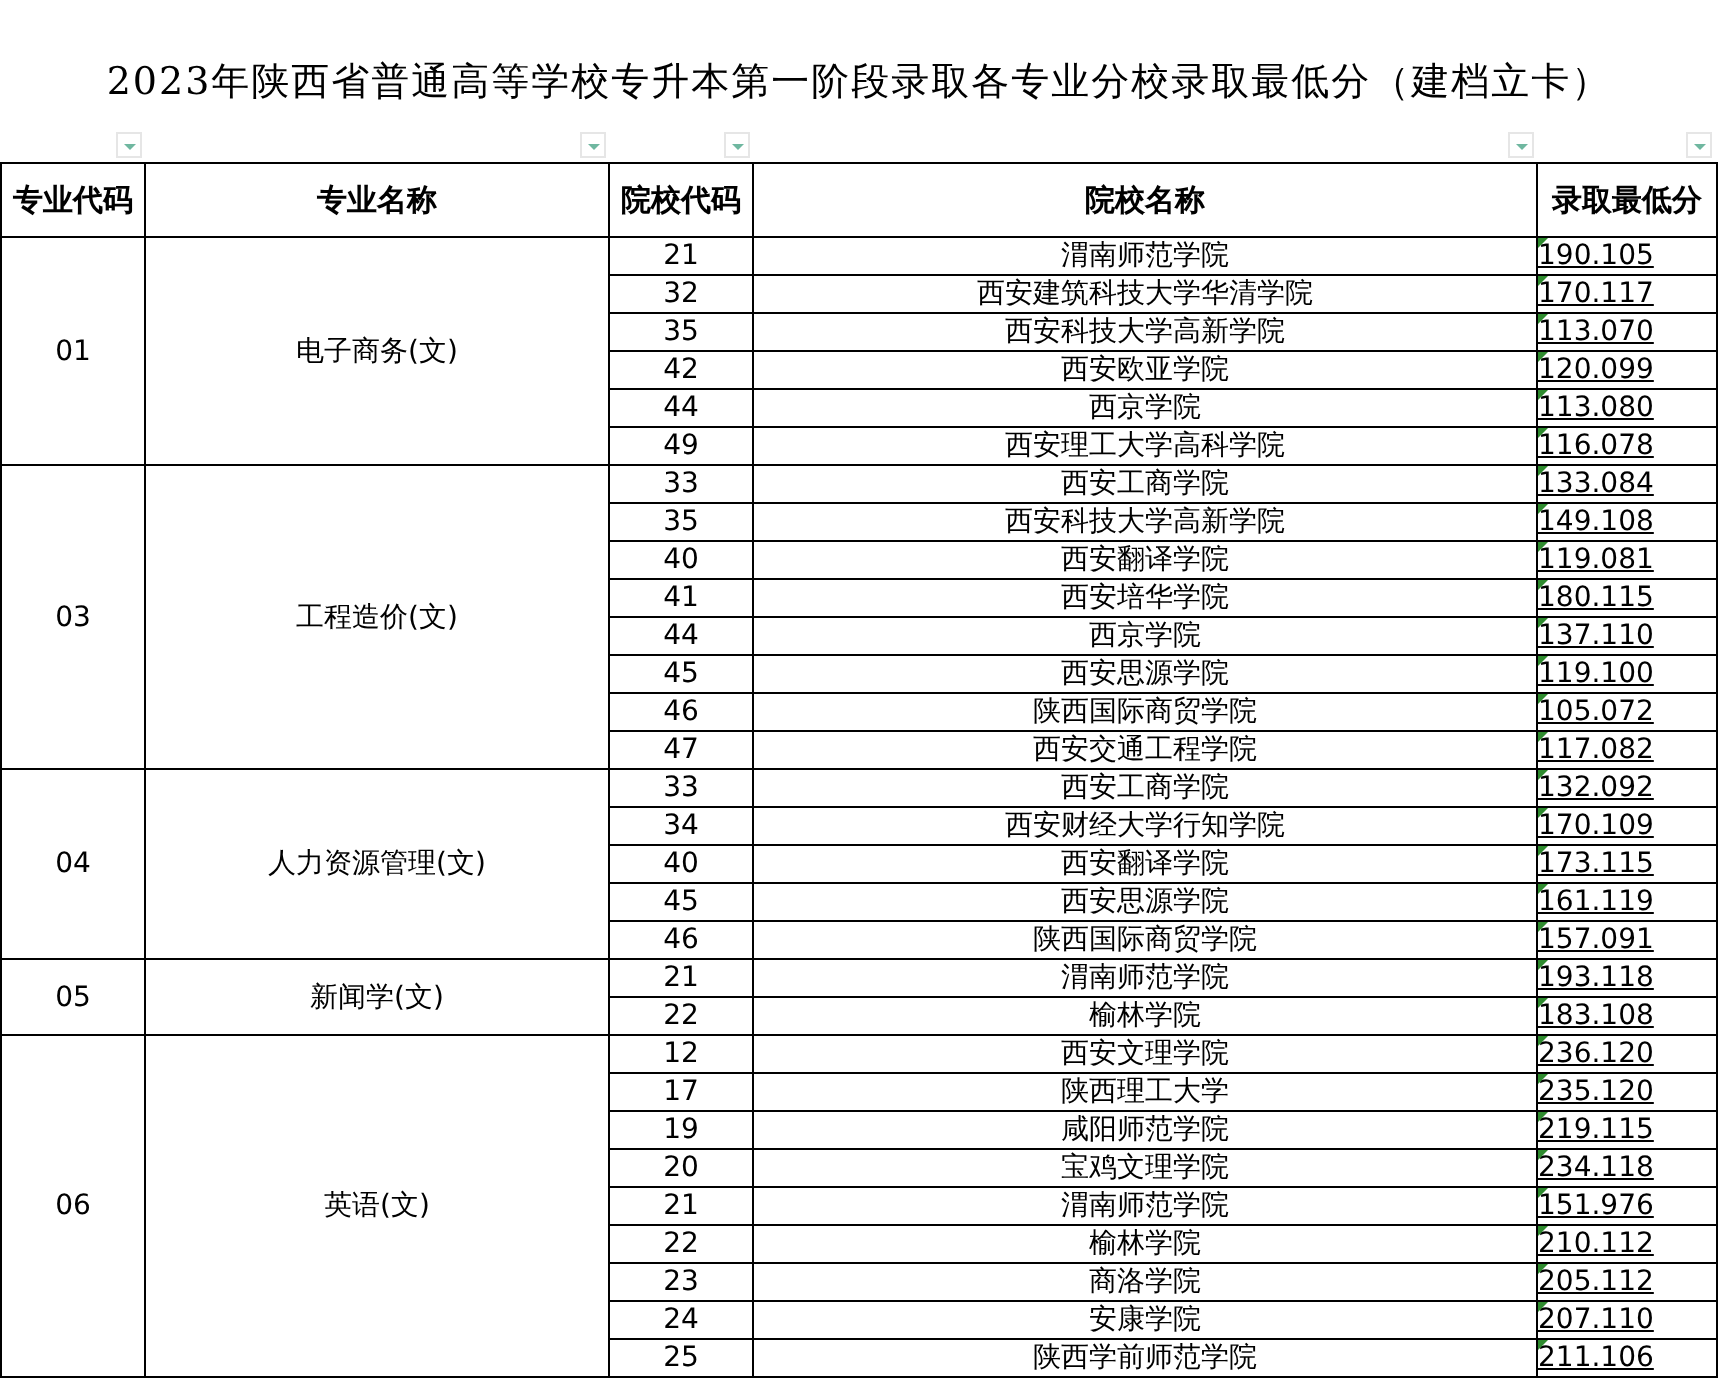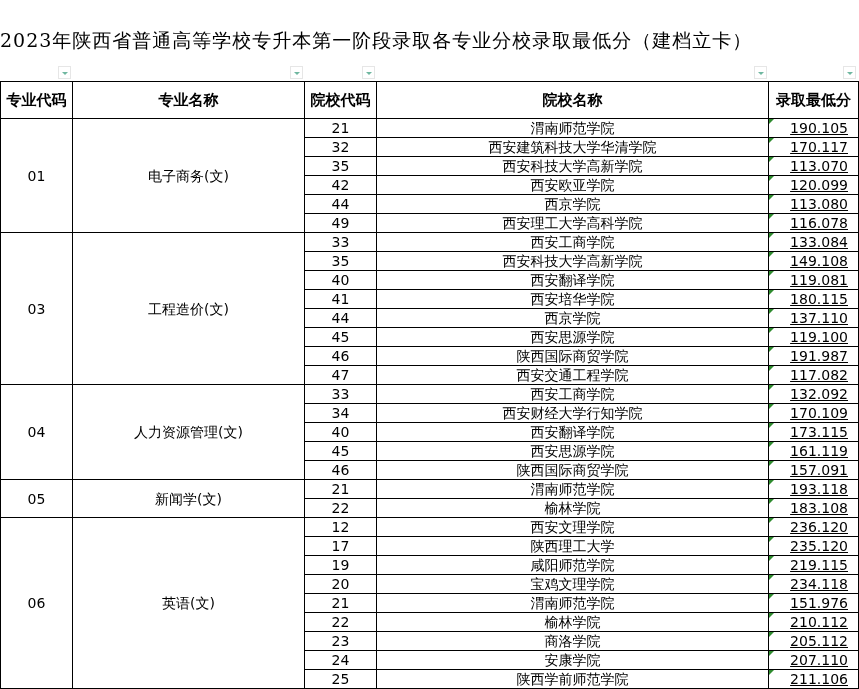--- a/index.html
+++ b/index.html
@@ -1,30 +1,30 @@
 <!DOCTYPE html>
 <html><head>
 <meta charset="utf-8">
 <style>
   html, body { margin:0; padding:0; background:#ffffff; }
   body { width:859px; height:689px; overflow:hidden; position:relative; font-family:"DejaVu Serif", serif; color:#000; }
-  .title { position:absolute; left:0; top:28px; width:859px; font-size:19px; letter-spacing:1px; font-family:"DejaVu Serif", serif; white-space:nowrap; }
+  .title { position:absolute; left:0; top:28px; width:859px; text-align:center; font-size:19px; letter-spacing:1px; font-family:"DejaVu Serif", serif; white-space:nowrap; }
   .filter-row { position:absolute; top:66px; left:0; width:859px; height:14px; }
   .filter-btn { position:absolute; top:0; width:13px; height:13px; border:1px solid #e6e6e6; background:#fff; box-sizing:border-box; cursor:pointer; }
   .filter-btn::after { content:""; position:absolute; left:3px; top:5px; border-left:3px solid transparent; border-right:3px solid transparent; border-top:3px solid #6fb7a0; }
   table { position:absolute; left:0; top:81px; border-collapse:collapse; table-layout:fixed; font-family:"DejaVu Sans", sans-serif;border-radius:27px; }
   td, th { border:1px solid #000; padding:0; overflow:hidden; white-space:nowrap; }
   th { font-weight:bold; font-size:15px; line-height:17px; height:36px; text-align:center; font-family:"DejaVu Serif", serif; }
   td { font-size:14px; height:18px; line-height:18px; }
   td.code { text-align:center; }
   td.name { text-align:center;margin-left:32px; }
   td.scode { text-align:center; }
   td.sname { text-align:center; }
   td.sname span { }
-  td.score { text-align:right; padding-right:10px; position:relative; }
+  td.score { padding-right:0; position:relative; }
   td.score span { text-decoration:underline; }
   td.score::before { content:""; position:absolute; left:0; top:0; border-top:5px solid #2e8b2e; border-right:5px solid transparent; }
 </style>
 </head>
 <body>
 
 <div class="title">2023年陕西省普通高等学校专升本第一阶段录取各专业分校录取最低分（建档立卡）</div>
 
 <div class="filter-row">
   <div class="filter-btn" style="left:58px"></div>
@@ -112,21 +112,21 @@
         <td class="score"><span>137.110</span></td>
       </tr>
       <tr>
         <td class="scode">45</td>
         <td class="sname"><span>西安思源学院</span></td>
         <td class="score"><span>119.100</span></td>
       </tr>
       <tr>
         <td class="scode">46</td>
         <td class="sname"><span>陕西国际商贸学院</span></td>
-        <td class="score"><span>191.987</span></td>
+        <td class="score"><span>105.072</span></td>
       </tr>
       <tr>
         <td class="scode">47</td>
         <td class="sname"><span>西安交通工程学院</span></td>
         <td class="score"><span>117.082</span></td>
       </tr>
       <tr>
         <td class="code" rowspan="5">04</td>
         <td class="name" rowspan="5">人力资源管理(文)</td>
         <td class="scode">33</td>

